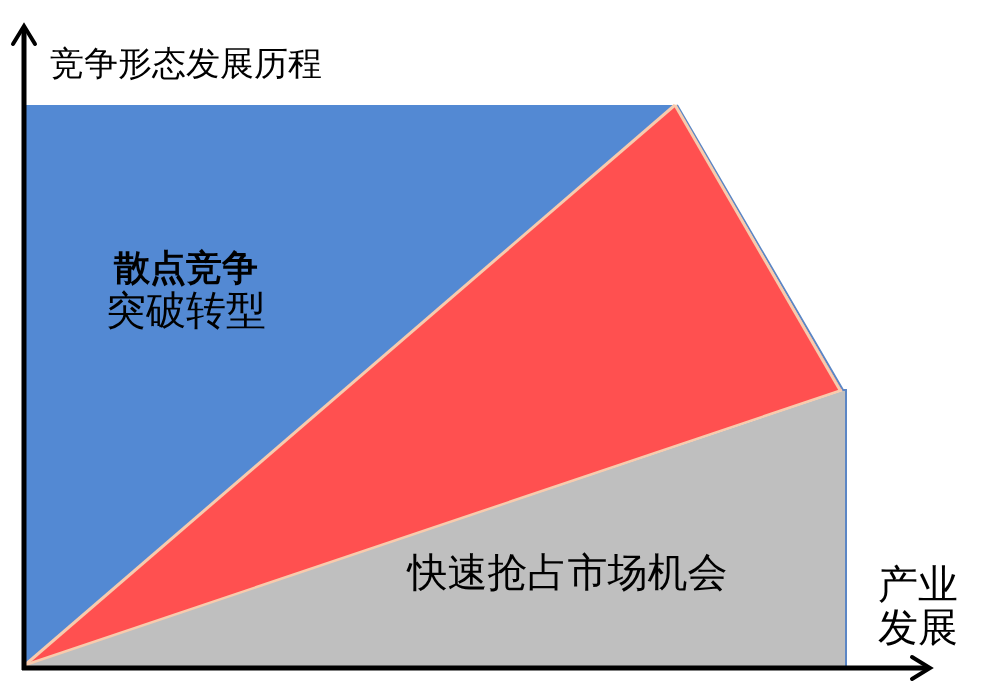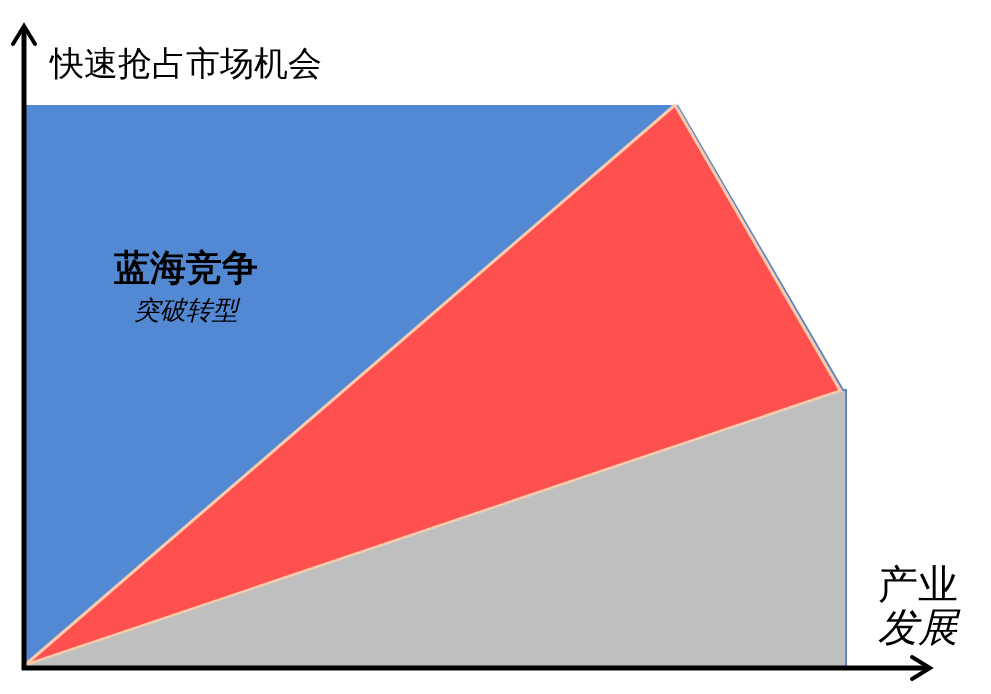--- a/index.html
+++ b/index.html
@@ -1,21 +1,21 @@
 <!DOCTYPE html>
 <html><head>
 <meta charset="utf-8">
 <style>
   html, body { margin:0; padding:0; background:#ffffff; }
   body { width:991px; height:694px; position:relative; overflow:hidden;
          font-family:"DejaVu Sans","Liberation Sans",sans-serif; }
   svg.diagram { position:absolute; left:0; top:0; }
   .label { position:absolute; color:#000; text-align:center; white-space:nowrap; }
   .title { font-weight:bold; font-size:36px; line-height:44px; }
-  .sub { font-size:26px; line-height:40px;font-style:italic; }
+  .sub { font-size:40px; line-height:40px; }
   .axis-label { position:absolute; color:#000; font-size:40px; line-height:38px; white-space:nowrap; }
 </style>
 </head>
 <body>
 
 <svg class="diagram" width="991" height="694" viewBox="0 0 991 694">
 
   <polygon points="25,105 675,105 25,665" fill="#5389D3"></polygon>
 
   <polygon points="25,665 675,105 842,390" fill="#FF5050"></polygon>
@@ -28,26 +28,27 @@
   <line x1="25" y1="665" x2="842" y2="390" stroke="#F8CBAD" stroke-width="2.5"></line>
   <line x1="675" y1="105" x2="840" y2="390" stroke="#F8CBAD" stroke-width="3"></line>
 
   <line x1="24" y1="30" x2="24" y2="670" stroke="#000" stroke-width="5"></line>
   <polyline points="13,44 24,26 35,44" fill="none" stroke="#000" stroke-width="4" stroke-linecap="round"></polyline>
 
   <line x1="22" y1="668" x2="928" y2="668" stroke="#000" stroke-width="5"></line>
   <polyline points="912,657 930,668 912,679" fill="none" stroke="#000" stroke-width="4" stroke-linecap="round"></polyline>
 </svg>
 
-<div class="axis-label" style="left:50px; top:44px; font-size:34px;">快速抢占市场机会</div>
+<div class="axis-label" style="left:50px; top:44px; font-size:34px;">竞争形态发展历程</div>
 <div class="axis-label" style="left:878px; top:565px;">产业</div>
-<div class="axis-label" style="left:878px; top:608px;font-style:italic;">发展</div>
+<div class="axis-label" style="left:878px; top:608px;">发展</div>
 
 <div class="label" style="left:86px; top:246px; width:200px;">
-  <div class="title">蓝海竞争</div>
+  <div class="title">散点竞争</div>
   <div class="sub">突破转型</div>
 </div>
 
 <div class="label" style="left:340px; top:375px; width:300px;">
 </div>
 
 <div class="label" style="left:400px; top:552px; width:335px;">
+  <div class="sub">快速抢占市场机会</div>
 </div>
 
 </body></html>

